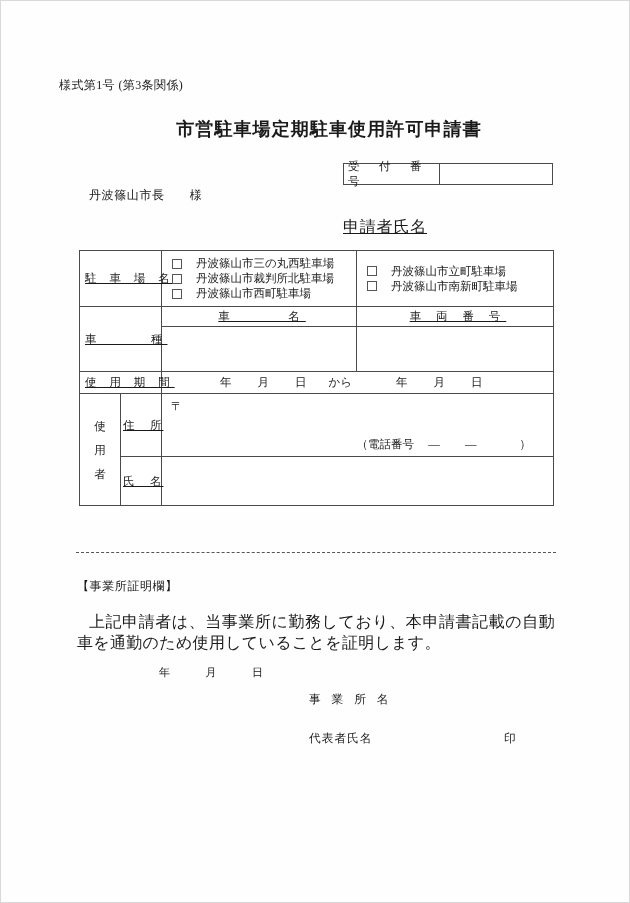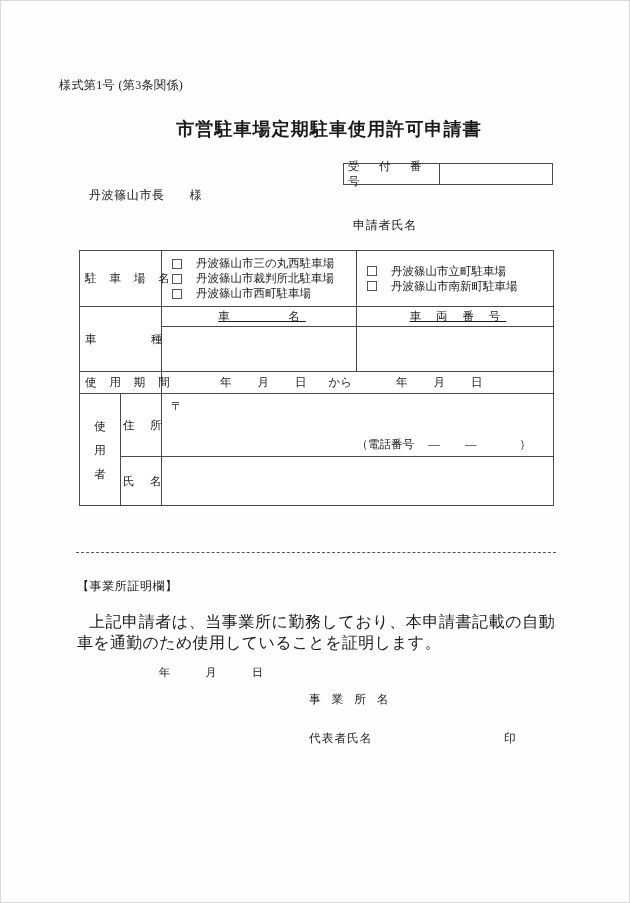--- a/index.html
+++ b/index.html
@@ -80,25 +80,26 @@
   .addressee {
     position: absolute;
     left: 88px;
     top: 186px;
     font-size: 12px;
     letter-spacing: 0.6px;
     white-space: nowrap;
   }
   .applicant-name {
     position: absolute;
-    left: 352px;
+    left: 342px;
     top: 216px;
-    font-size: 12px;
+    font-size: 16px;
     letter-spacing: 0.8px;
     white-space: nowrap;
+    text-decoration: underline;
   }
 
   
   .main-table {
     position: absolute;
     left: 78px;
     top: 249px;
     width: 474px;
     border-collapse: collapse;
     table-layout: fixed;
@@ -108,20 +109,21 @@
     border: 1px solid #4a4a4a;
     font-size: 11.5px;
     vertical-align: middle;
     padding: 0;
   }
   .lbl {
     text-align: center;
     letter-spacing: 5px;
     padding-left: 5px !important;
     white-space: nowrap;
+    text-decoration: underline;
   }
 
   
   .lot-cell {
     padding: 5px 0 5px 10px !important;
     vertical-align: top;
   }
   .lot-line {
     display: flex;
     align-items: center;

